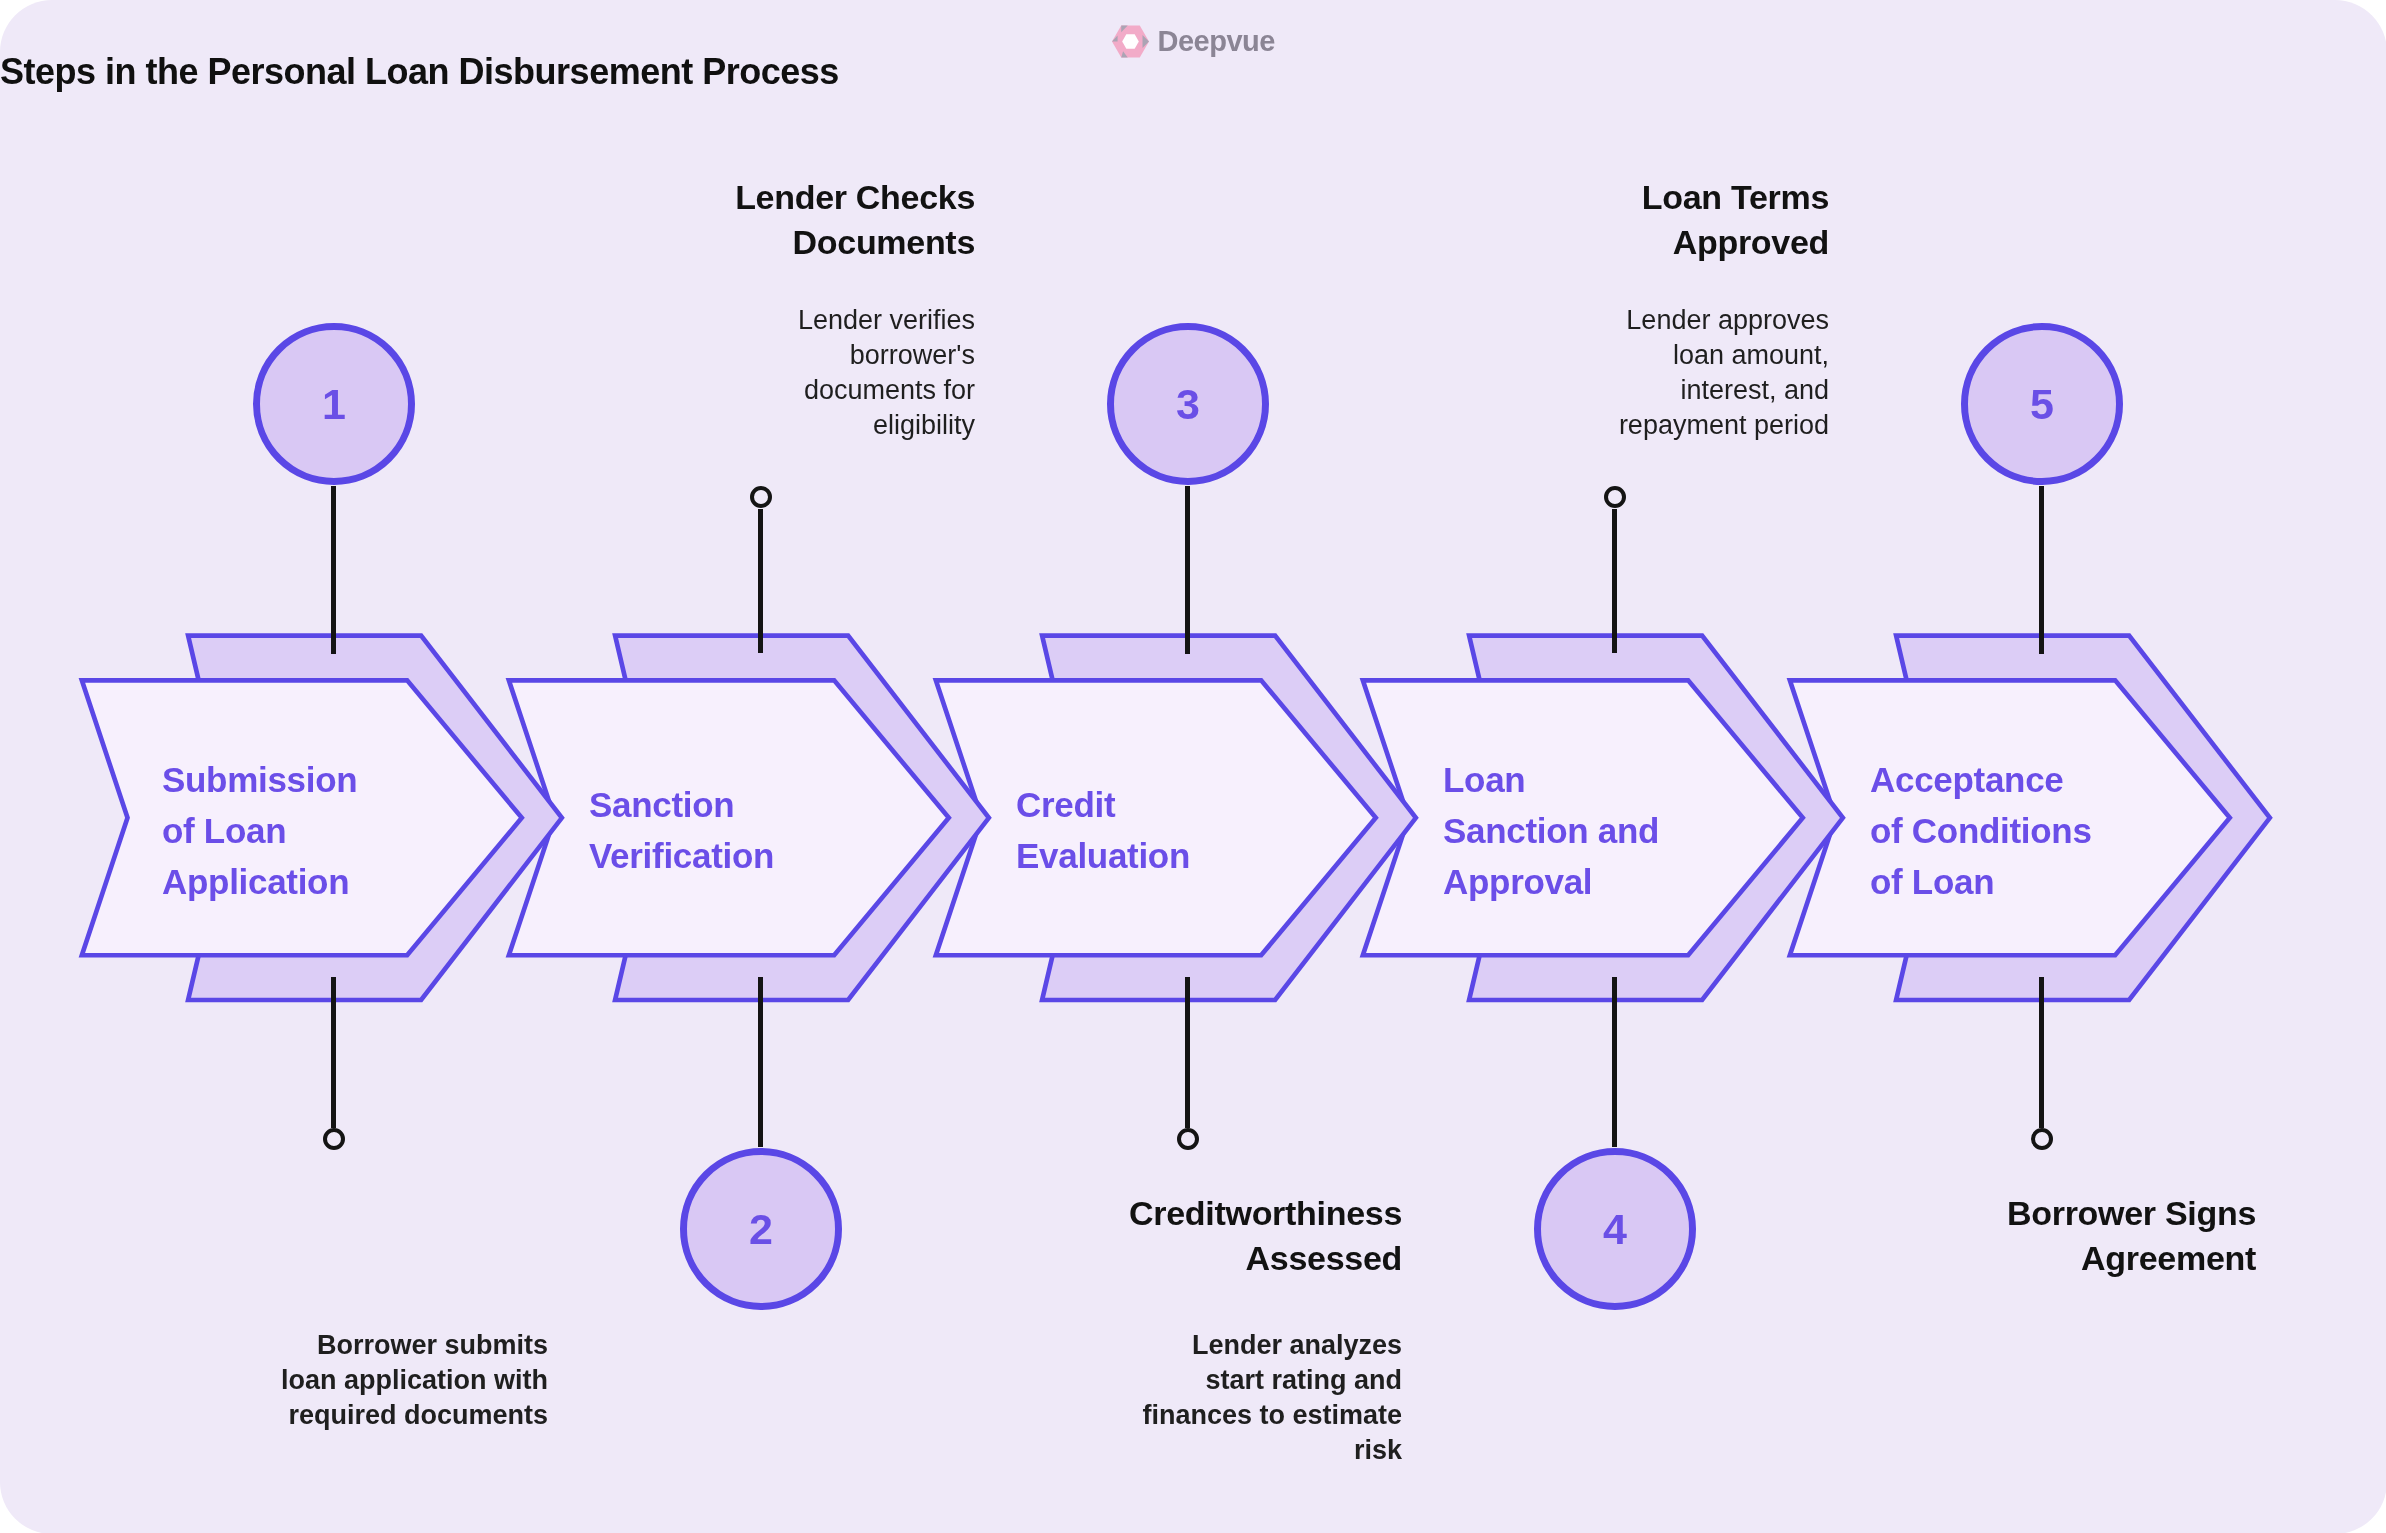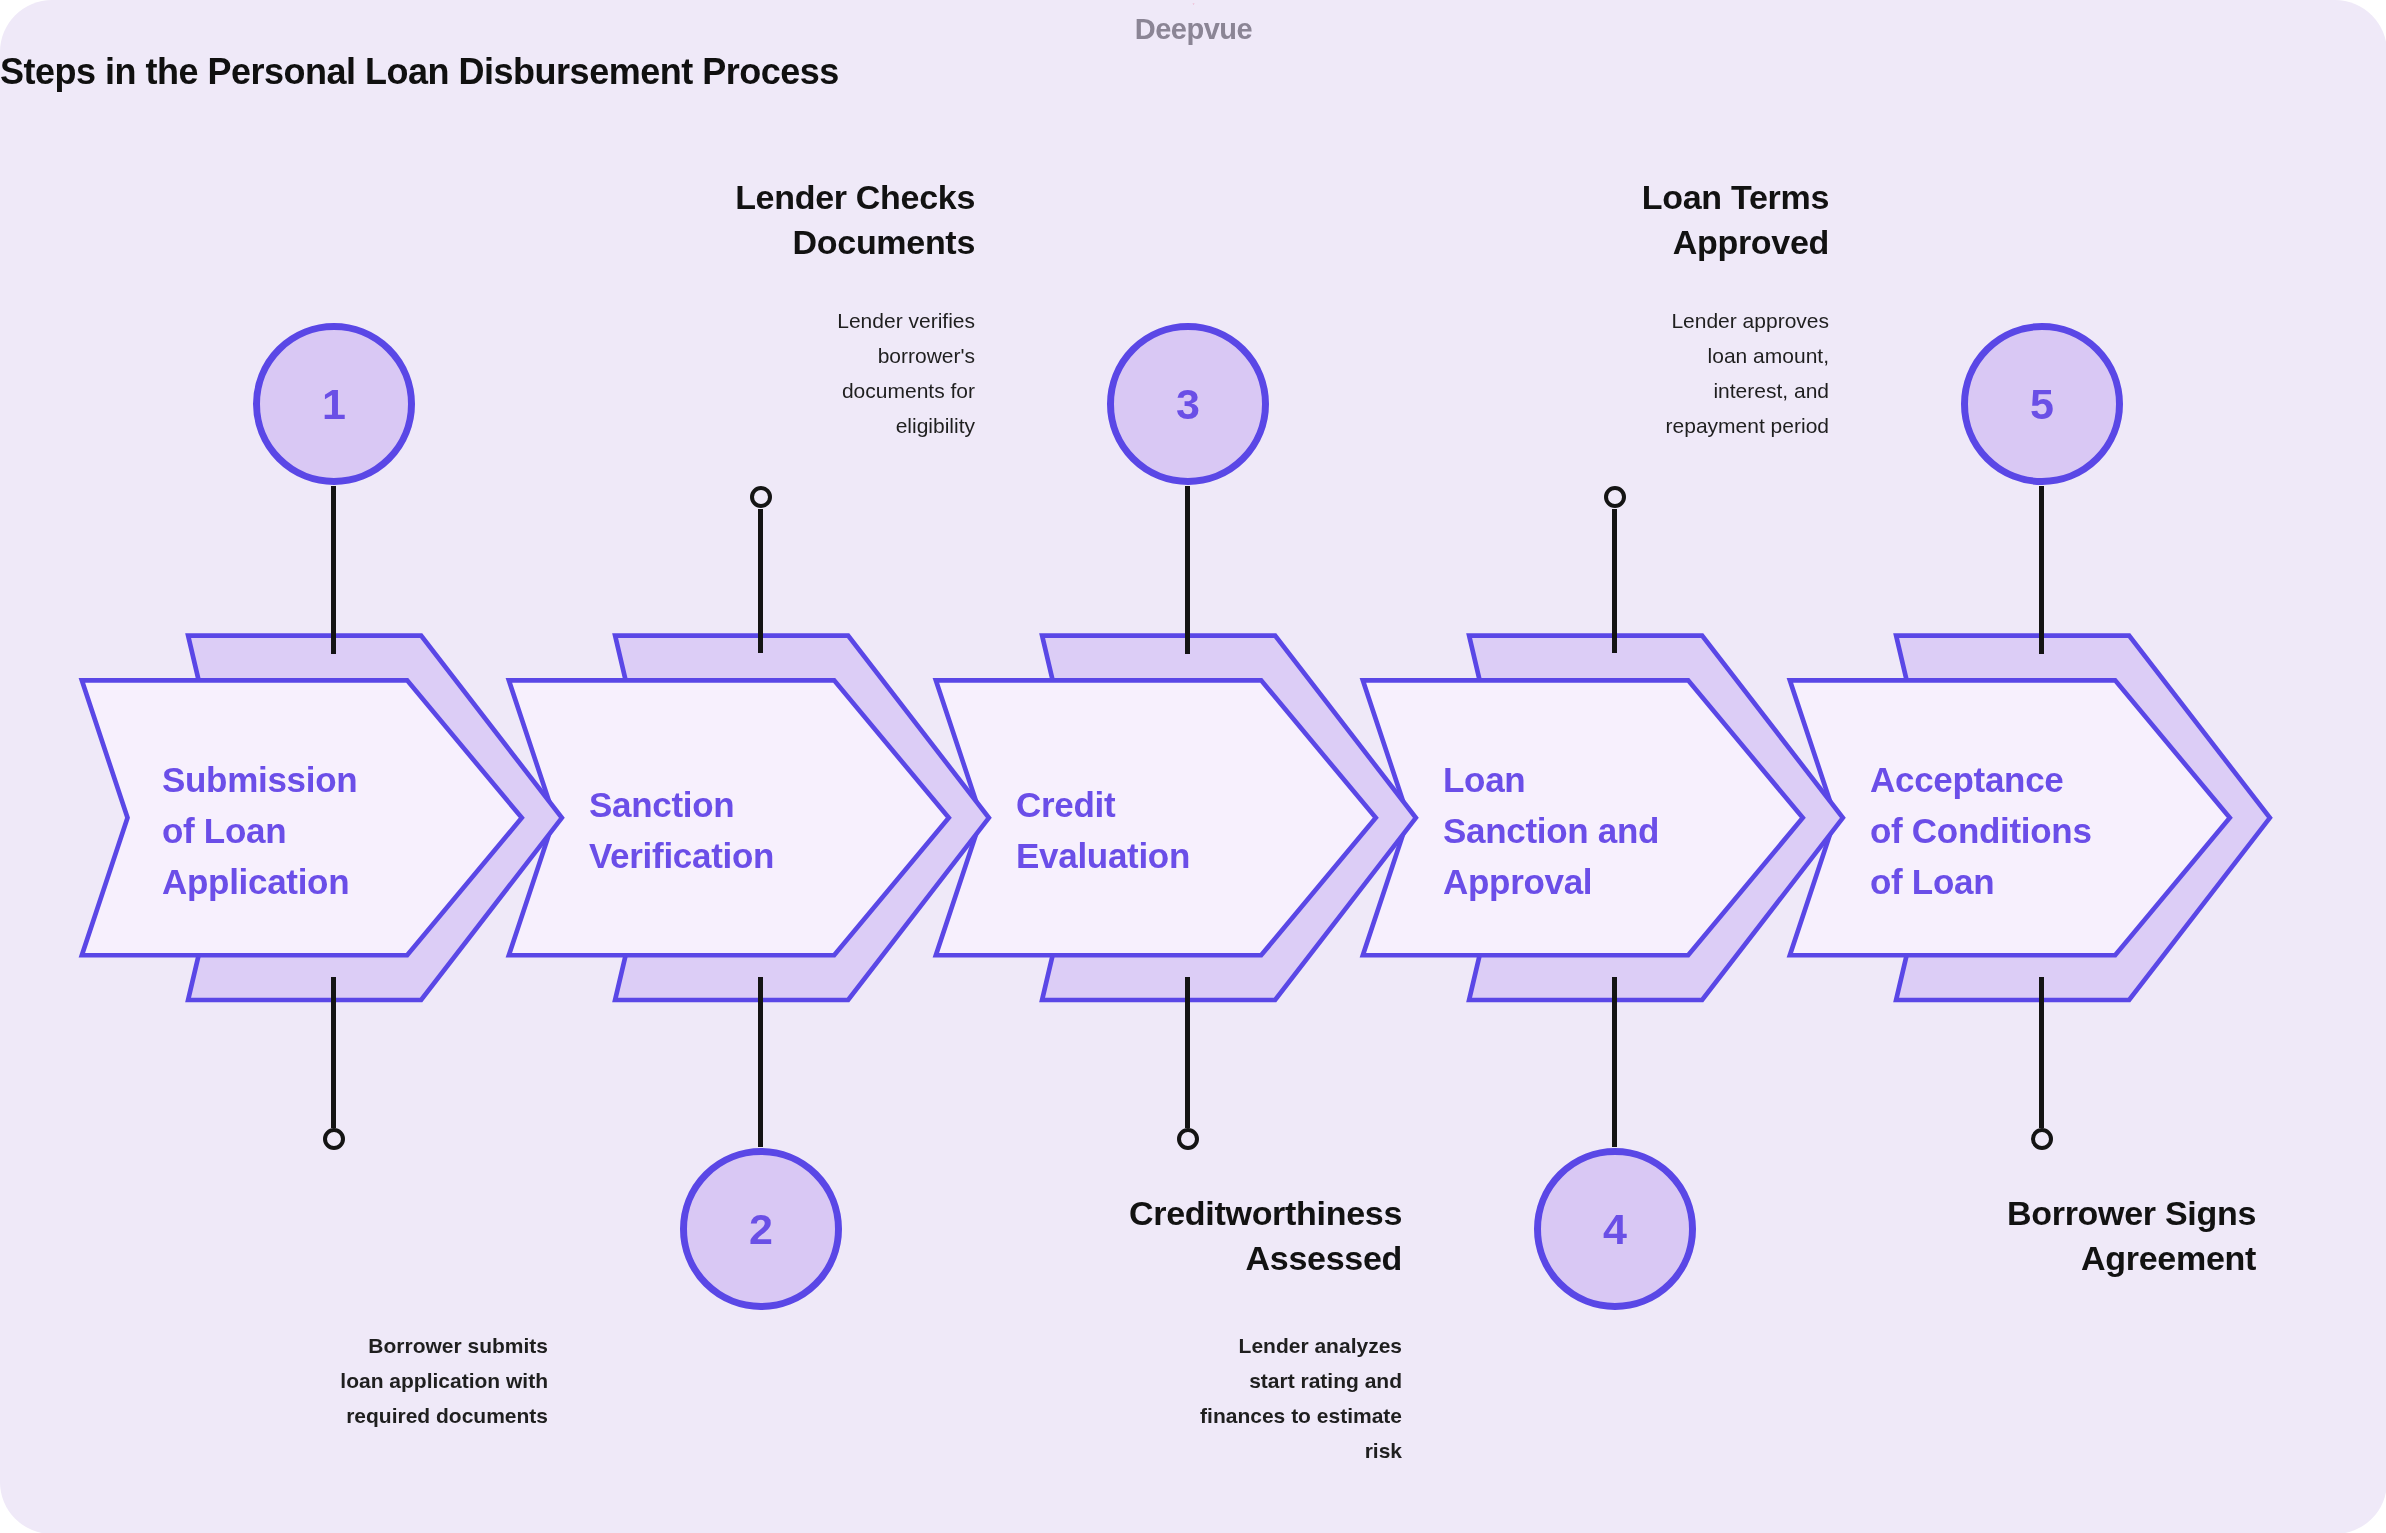--- a/index.html
+++ b/index.html
@@ -6,22 +6,22 @@
   body{
     width:2387px;height:1534px;background:#ffffff;position:relative;
     font-family:"Liberation Sans","DejaVu Sans",sans-serif;
     -webkit-font-smoothing:antialiased;
   }
   .canvas{
     position:absolute;inset:0;background:#efe9f8;border-radius:52px;overflow:hidden;
   }
   
   .brand{
-    position:absolute;top:3px;left:0;right:0;height:43px;
-    display:flex;align-items:center;justify-content:center;gap:8.4px;flex-direction:column;
+    position:absolute;top:20px;left:0;right:0;height:43px;
+    display:flex;align-items:center;justify-content:center;gap:8.4px;
   }
   .brand-text{font-size:29px;font-weight:bold;color:#8b8595;letter-spacing:-0.5px;}
   .title{
     position:absolute;top:45px;left:0;right:0;text-align:left;
     font-size:36px;line-height:54px;font-weight:700;color:#101010;letter-spacing:-0.5px;
   }
   
   .step{position:absolute;top:0;width:503px;height:1534px;}
   .s1{left:82px;z-index:15;}
   .s2{left:509px;z-index:14;}
@@ -55,21 +55,21 @@
 
   .ring{
     position:absolute;left:241px;width:22.4px;height:22.4px;border-radius:50%;
     border:4.7px solid #141414;box-sizing:border-box;background:transparent;
   }
   .ring.top{top:486px;}
   .ring.bottom{top:1128px;}
 
   .callout{position:absolute;left:37px;width:429px;text-align:right;white-space:pre-line;}
   .callout-heading{font-size:34px;line-height:45px;font-weight:800;color:#121212;letter-spacing:-0.3px;}
-  .callout-body{font-size:21px;line-height:35px;color:#1f1f1f;}
+  .callout-body{font-size:27px;line-height:35px;color:#1f1f1f;}
   .co-head-top{top:175px;}
   .co-body-top{top:303px;}
   .co-head-bottom{top:1191px;}
   .co-body-bottom{top:1328px;font-weight:bold;}
 </style>
 </head>
 <body>
 
 <div class="canvas">
 

